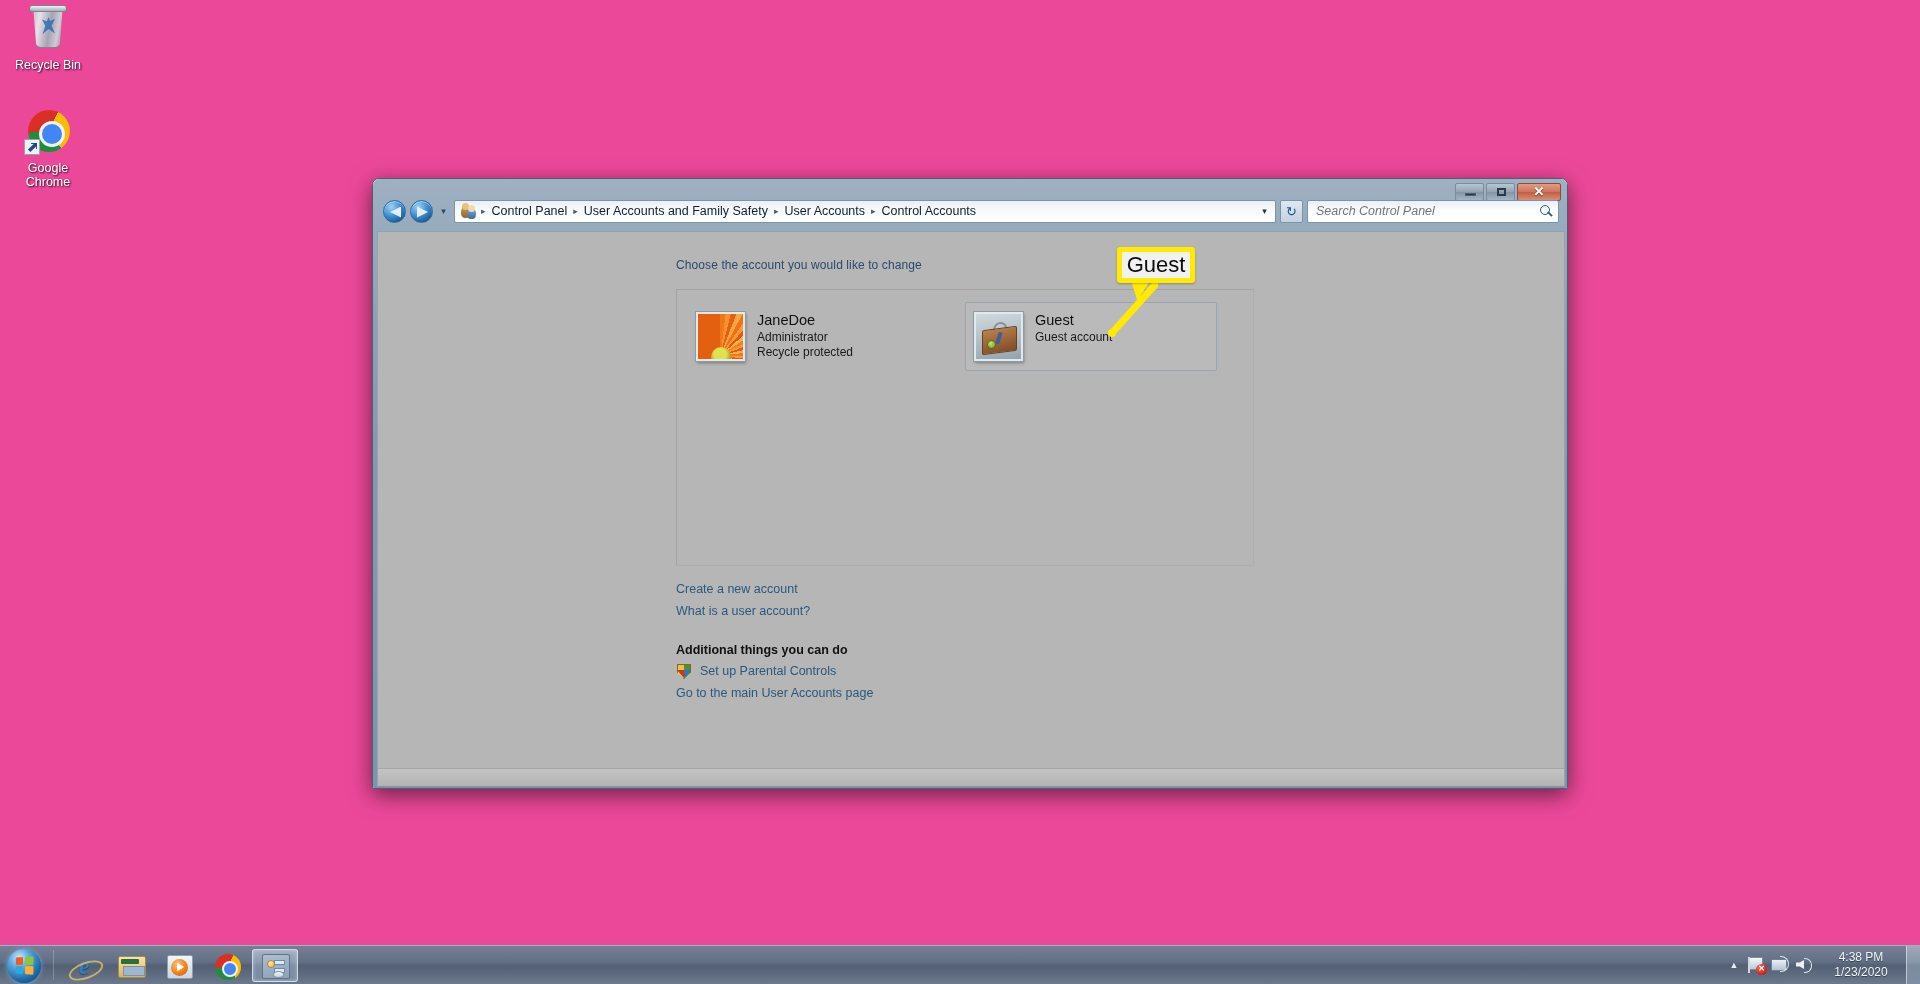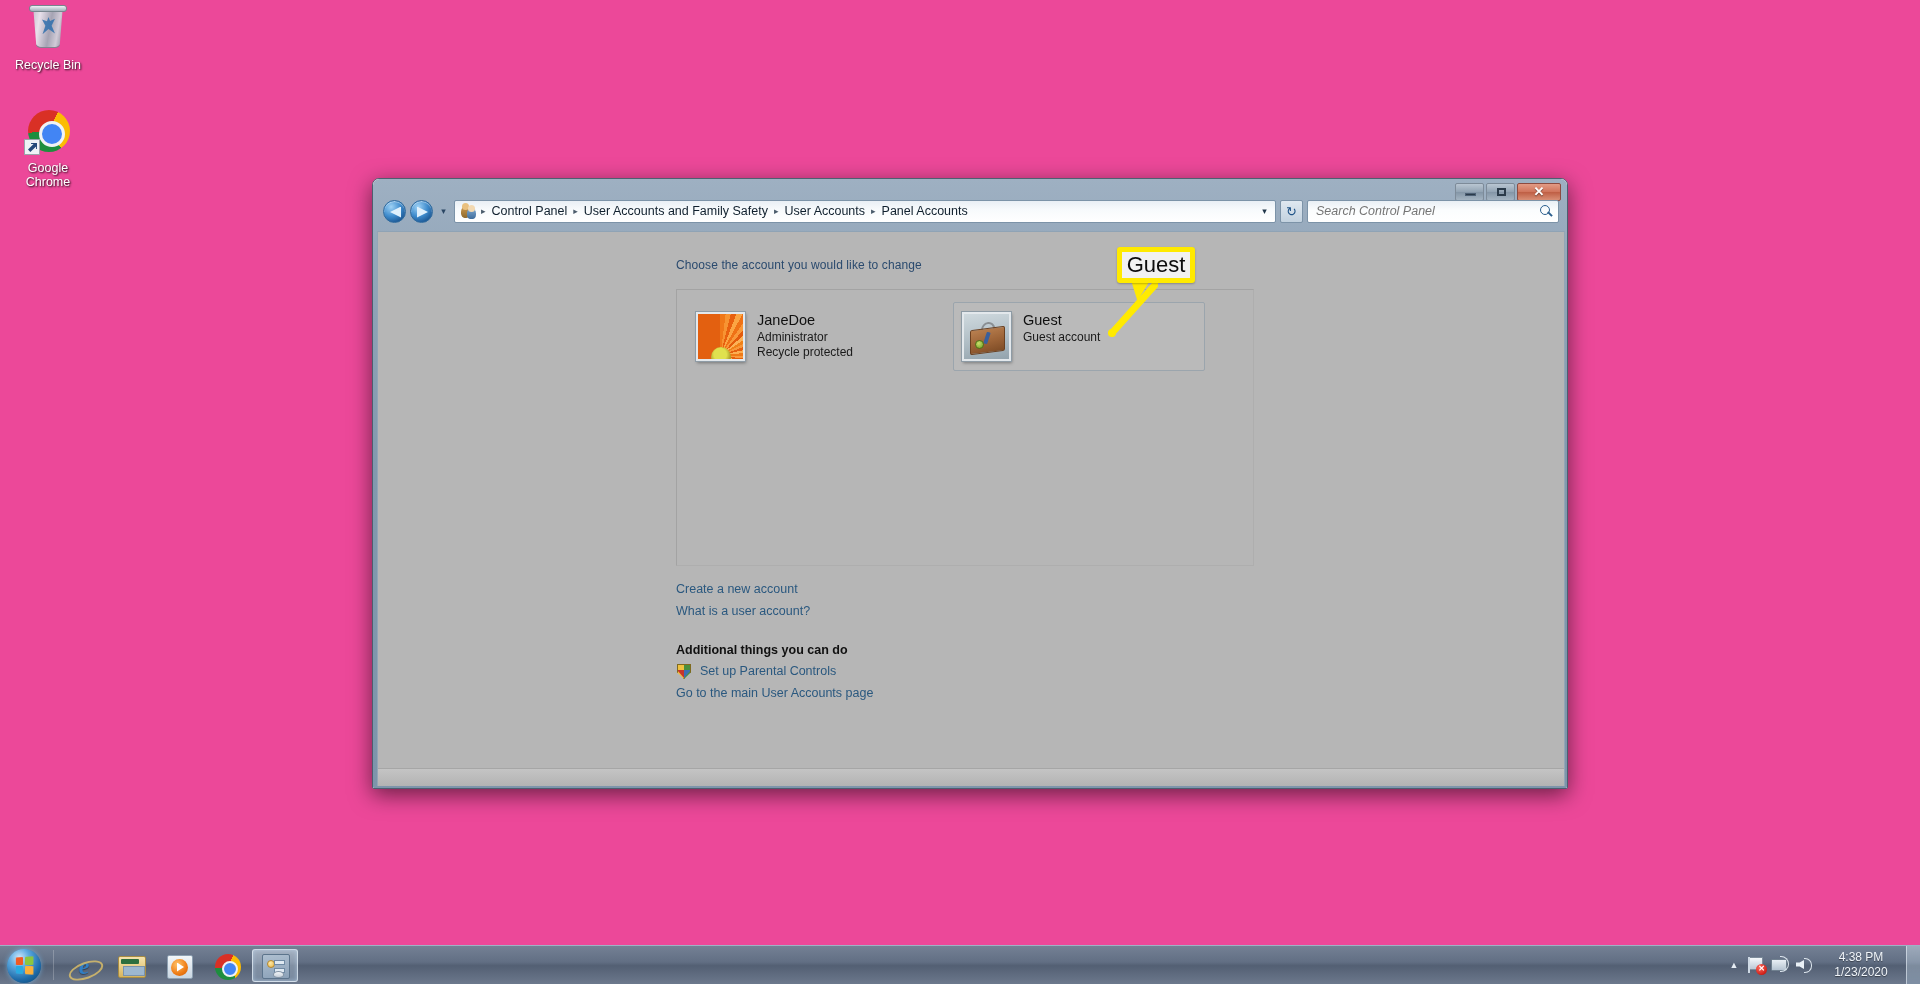--- a/index.html
+++ b/index.html
@@ -387,21 +387,21 @@
     height: 277px;
     background: #b6b6b6;
     border: 1px solid #a3a3a3;
     border-right-color: #aeaeae;
     border-bottom-color: #aeaeae;
     position: relative;
     padding: 12px 10px 0 10px;
   }
   .accounts-row {
     display: flex;
-    gap: 14px;
+    gap: 26px;
   }
   .account-tile {
     display: flex;
     align-items: flex-start;
     gap: 12px;
     padding: 9px 10px 9px 8px;
     width: 252px;
     border: 1px solid transparent;
     border-radius: 2px;
     cursor: pointer;
@@ -943,21 +943,21 @@
             <span class="p2"></span>
         </div>
         <div class="crumbs">
           <span class="crumb-sep">▸</span>
           <span class="crumb">Control Panel</span>
           <span class="crumb-sep">▸</span>
           <span class="crumb">User Accounts and Family Safety</span>
           <span class="crumb-sep">▸</span>
           <span class="crumb">User Accounts</span>
           <span class="crumb-sep">▸</span>
-          <span class="crumb">Panel Accounts</span>
+          <span class="crumb">Control Accounts</span>
         </div>
         <div class="addr-caret">▾</div>
       </div>
 
       <div class="refresh-btn">
         <span>↻</span>
       </div>
 
       <div class="searchbox">
         <input type="text" placeholder="Search Control Panel" style="">

